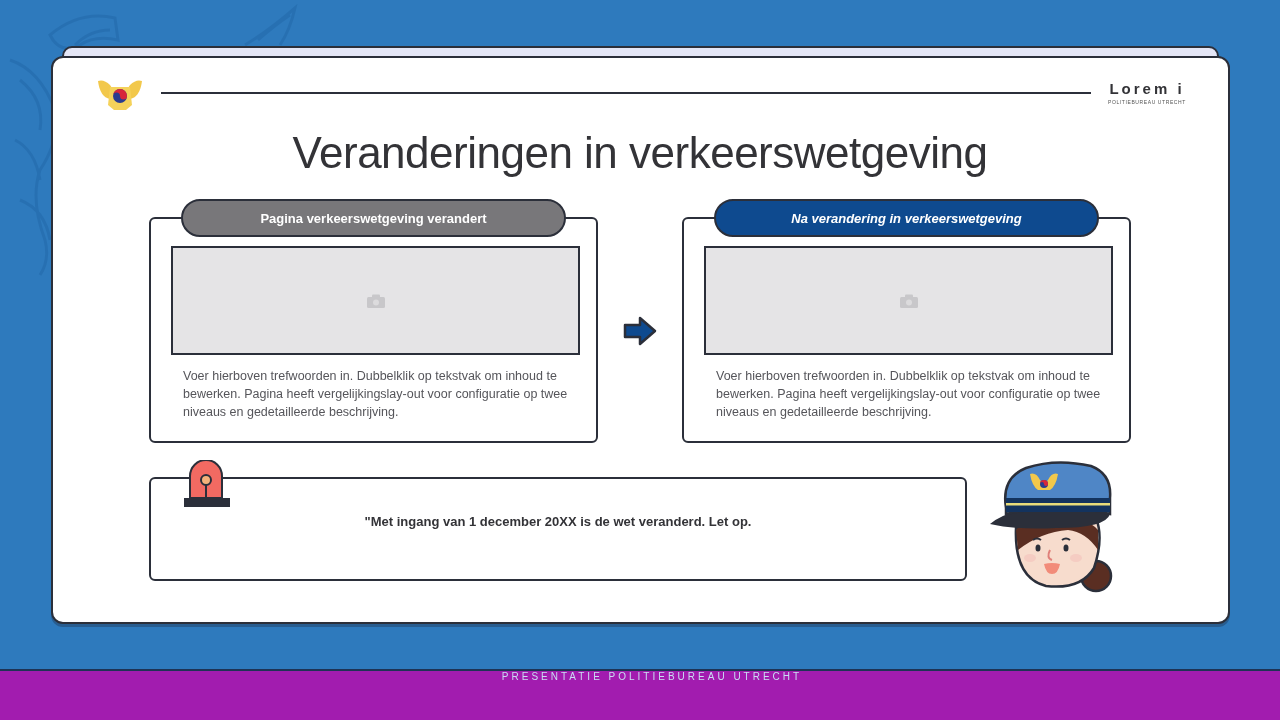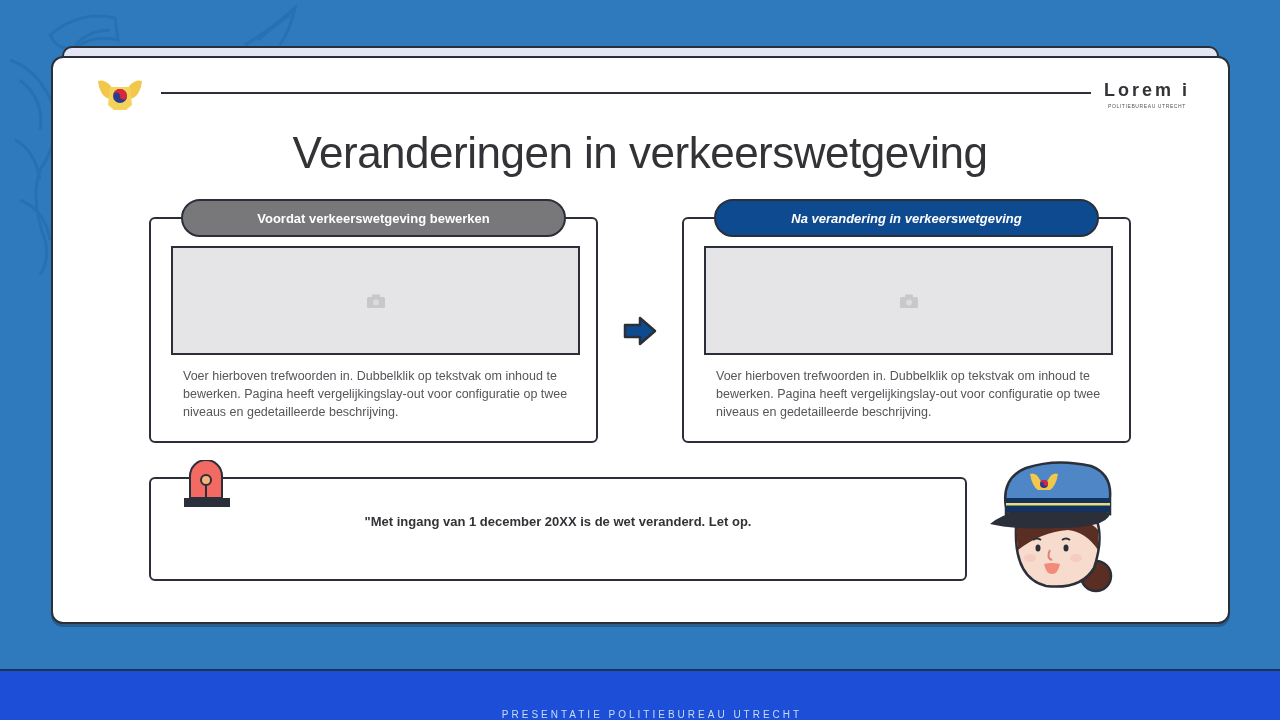--- a/index.html
+++ b/index.html
@@ -24,21 +24,21 @@
     box-shadow: 0 3px 0 rgba(30,40,60,0.35);
   }
   .logo { position: absolute; left: 96px; top: 77px; width: 48px; height: 34px; }
   .header-rule {
     position: absolute; left: 161px; top: 92px; width: 930px; height: 2px; background: #2b2f3a;
   }
   .brand {
     position: absolute; left: 1104px; top: 80px; width: 86px; text-align: center;
   }
   .brand-title {
-    font-size: 18px; font-weight: bold; letter-spacing: 3px; color: #333337; display: block;
+    font-size: 15px; font-weight: bold; letter-spacing: 3px; color: #333337; display: block;
   }
   .brand-sub {
     font-size: 5px; letter-spacing: 0.6px; color: #555; display: block; margin-top: 2px;
   }
   .page-title {
     position: absolute; left: 0; top: 128px; width: 1280px; text-align: center;
     font-size: 44px; font-weight: normal; color: #333337; letter-spacing: -0.5px;
   }
   .panel {
     position: absolute; top: 217px; width: 449px; height: 226px;
@@ -70,22 +70,22 @@
     border: 2px solid #2b2f3a; border-radius: 6px; background: #fff;
   }
   .quote-text {
     position: absolute; left: 0; top: 33px; width: 100%; text-align: center;
     font-size: 13px; font-weight: bold; line-height: 19px; color: #333337;
   }
   .siren { position: absolute; left: 182px; top: 460px; width: 50px; height: 50px; }
   .officer { position: absolute; left: 986px; top: 458px; width: 130px; height: 140px; }
   .footer {
     position: absolute; left: 0; top: 669px; width: 1280px; height: 51px;
-    background: #1d4ed8; border-top: 2px solid #1e3355;
-    display: flex; align-items: flex-end; justify-content: center; padding-left: 24px;
+    background: #a21caf; border-top: 2px solid #1e3355;
+    display: flex; align-items: flex-start; justify-content: center; padding-left: 24px;
   }
   .footer-text {
     color: #c9dcf3; font-size: 10px; letter-spacing: 3px;
   }
 </style>
 </head>
 <body>
 
 <svg class="bg-eagle" viewBox="0 0 320 300">
   <g fill="none" stroke="#1c5f9e" stroke-width="3">
@@ -121,21 +121,21 @@
 <div class="panel left">
   <div class="img-box">
     <svg class="cam-icon" viewBox="0 0 18 14">
       <rect x="0" y="3" width="18" height="11" rx="1.5" fill="#c8c7ca"></rect>
       <rect x="5" y="0.5" width="8" height="3.5" rx="1" fill="#c8c7ca"></rect>
       <circle cx="9" cy="8.5" r="3" fill="#dcdbdd"></circle>
     </svg>
   </div>
   <div class="panel-desc">Voer hierboven trefwoorden in. Dubbelklik op tekstvak om inhoud te bewerken. Pagina heeft vergelijkingslay-out voor configuratie op twee niveaus en gedetailleerde beschrijving.</div>
 </div>
-<div class="pill left">Voordat verkeerswetgeving bewerken</div>
+<div class="pill left">Pagina verkeerswetgeving verandert</div>
 
 <svg class="arrow" viewBox="0 0 34 30">
   <path d="M2 9 L17 9 L17 2 L32 15 L17 28 L17 21 L2 21 Z" fill="#0e4a8f" stroke="#2b2f3a" stroke-width="2.5" stroke-linejoin="round"></path>
 </svg>
 
 <div class="panel right">
   <div class="img-box">
     <svg class="cam-icon" viewBox="0 0 18 14">
       <rect x="0" y="3" width="18" height="11" rx="1.5" fill="#c8c7ca"></rect>
       <rect x="5" y="0.5" width="8" height="3.5" rx="1" fill="#c8c7ca"></rect>

